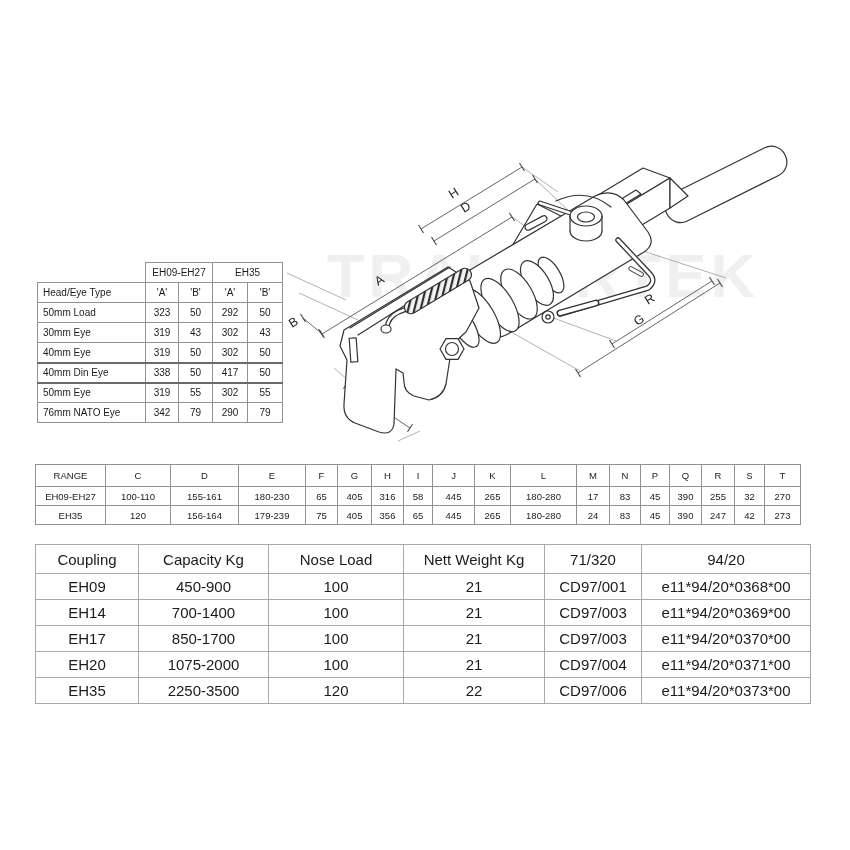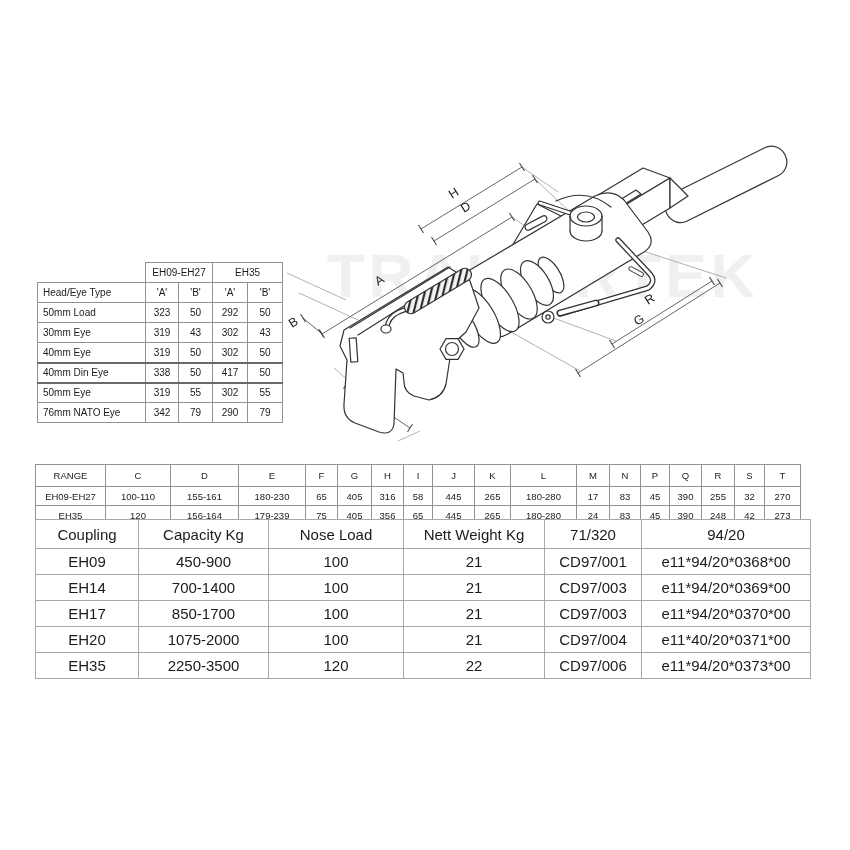--- a/index.html
+++ b/index.html
@@ -12,21 +12,21 @@
   #t1{left:37px;top:262px;width:245px;font-size:10px;}
   #t1 tr{height:20px;}
   #t1 .lft{text-align:left;padding-left:5px;margin-left:19px;}
   #t1 .nob{border:none;}
   #t1 tr.thick td{border-bottom:2px solid #6a6a6a;}
   
   #t2{left:35px;top:443px;width:765px;font-size:9.5px;margin-top:21px;}
   #t2 tr{height:19px;}
   #t2 tr:first-child{height:22px;}
   
-  #t3{left:35px;top:519px;width:775px;font-size:15px;}
+  #t3{left:35px;top:544px;width:775px;font-size:15px;}
   #t3 td,#t3 th{border-color:#a8a8a8;}
   #t3 tr{height:26px;}
   #t3 tr:first-child{height:29px;}
   .diagram{position:absolute;left:280px;top:85px;width:520px;height:360px;}
 </style>
 </head>
 <body>
 
 <div class="page">
 
@@ -292,21 +292,21 @@
       <td>405</td>
       <td>356</td>
       <td>65</td>
       <td>445</td>
       <td>265</td>
       <td>180-280</td>
       <td>24</td>
       <td>83</td>
       <td>45</td>
       <td>390</td>
-      <td>248</td>
+      <td>247</td>
       <td>42</td>
       <td>273</td>
     </tr>
   </tbody>
     </table>
 
   <table id="t3">
     <colgroup>
       <col style="width:103px">
         <col style="width:130px">
@@ -347,21 +347,21 @@
       <td>21</td>
       <td>CD97/003</td>
       <td>e11*94/20*0370*00</td>
     </tr>
     <tr>
       <td>EH20</td>
       <td>1075-2000</td>
       <td>100</td>
       <td>21</td>
       <td>CD97/004</td>
-      <td>e11*40/20*0371*00</td>
+      <td>e11*94/20*0371*00</td>
     </tr>
     <tr>
       <td>EH35</td>
       <td>2250-3500</td>
       <td>120</td>
       <td>22</td>
       <td>CD97/006</td>
       <td>e11*94/20*0373*00</td>
     </tr>
   </tbody>

